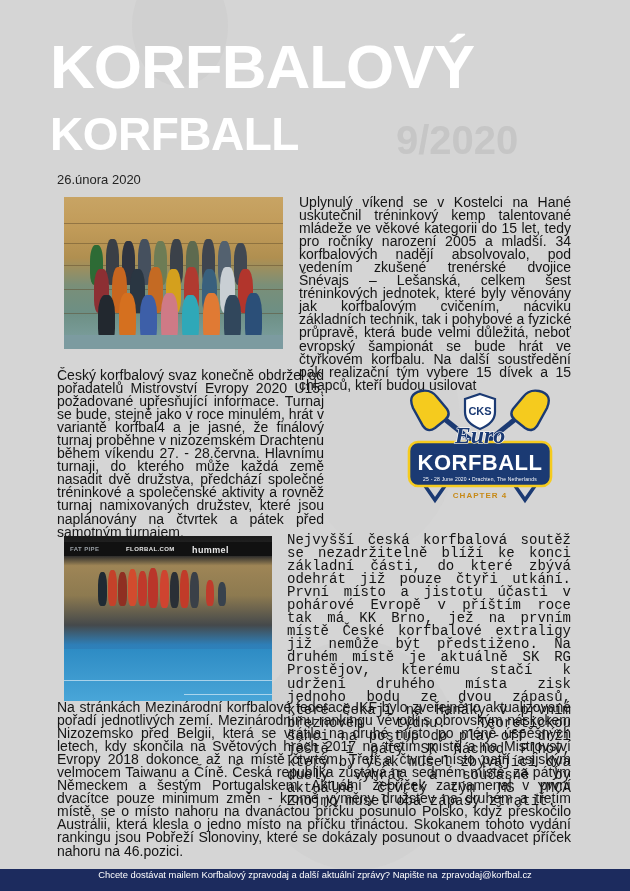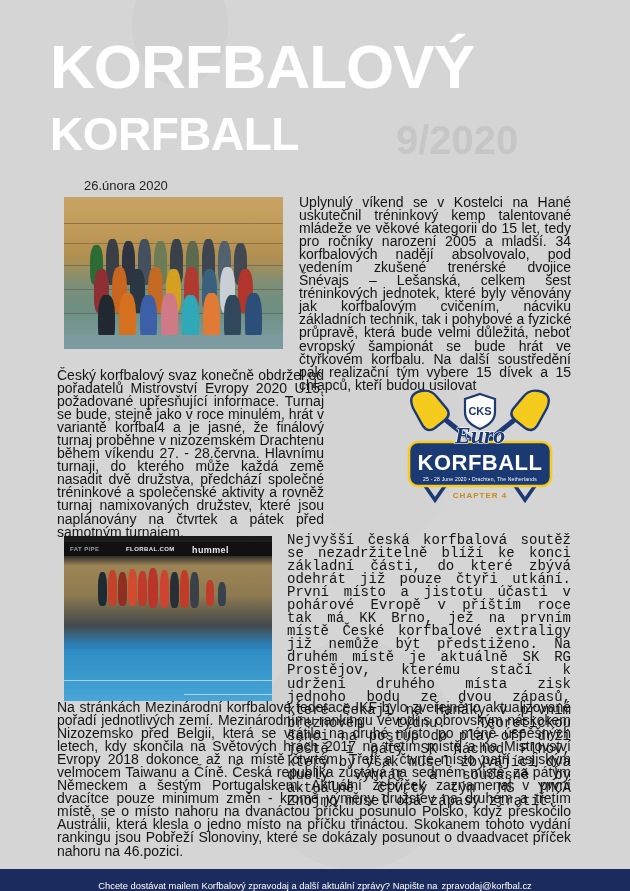--- a/index.html
+++ b/index.html
@@ -72,25 +72,24 @@
     font-size: 40px;
     line-height: 40px;
     font-weight: bold;
     color: #c6c6c6;
     white-space: nowrap;
   }
 
   .issue-date {
     position: absolute;
     left: 57px;
-    top: 178px;
+    top: 172px;
     font-size: 13px;
     color: #242424;
     white-space: nowrap;
-    margin-left: 27px;
   }
 
   
   .photo {
     position: absolute;
     overflow: hidden;
     border: 0;
   }
   .photo-kemp {
     left: 64px;
@@ -178,21 +177,21 @@
   .sub-bar {
     position: absolute;
     left: 0;
     top: 869px;
     width: 630px;
     height: 22px;
     background: #1c2b5e;
     color: #ffffff;
     font-size: 9.4px;
     display: flex;
-    align-items: flex-end;
+    align-items: flex-start;
     justify-content: center;
     gap: 4px;
   }
   .sub-bar .mail { color: #ffffff; }
 </style>
 </head>
 <body>
 
 <div class="page">
 

